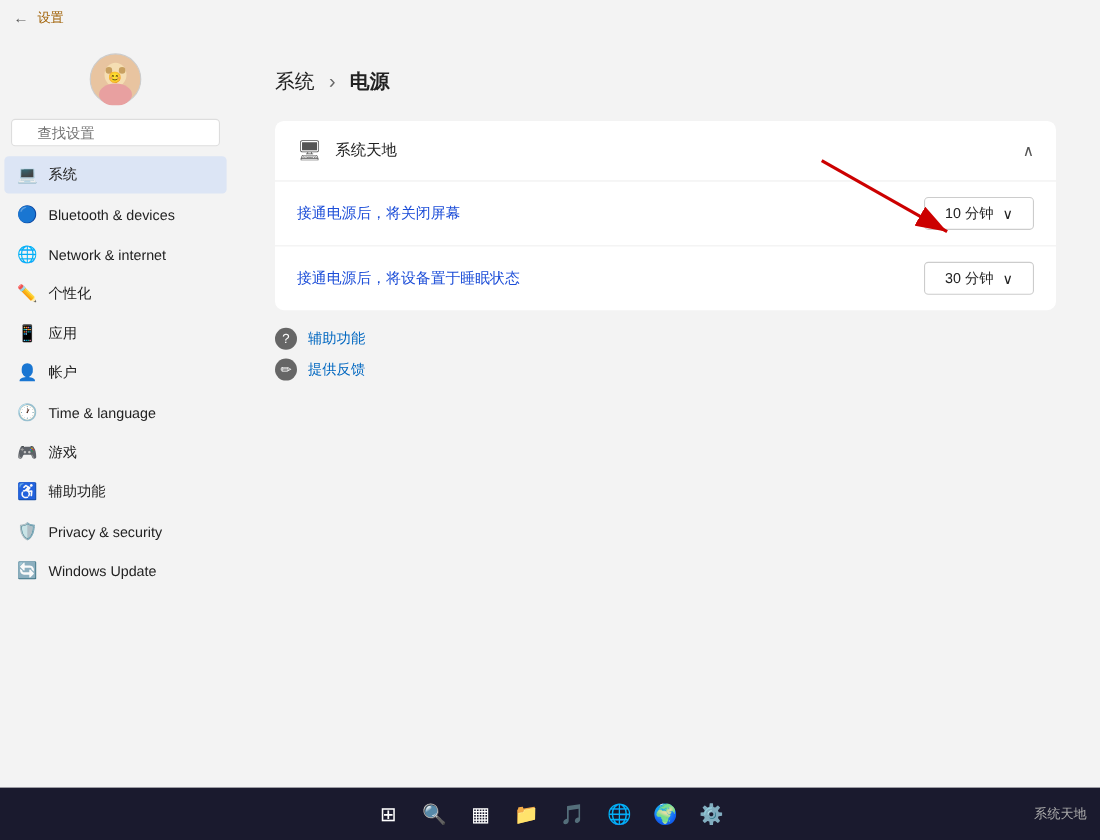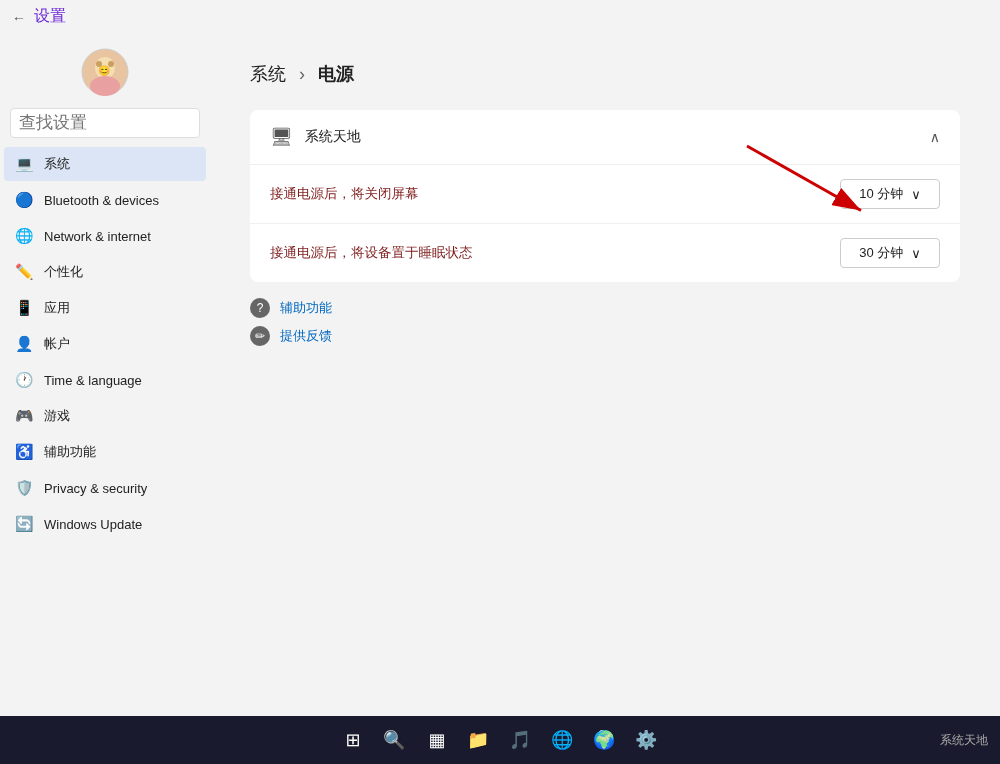--- a/index.html
+++ b/index.html
@@ -23,22 +23,22 @@
       gap: 8px;
       font-size: 12px;
       color: #333;
     }
     .titlebar-back {
       font-size: 14px;
       cursor: pointer;
       color: #555;
     }
     .titlebar-title {
-      font-size: 16px;
-      color: #6d28d9;
+      font-size: 12px;
+      color: #a16207;
     }
 
     
     .sidebar {
       width: 210px;
       background: #f3f3f3;
       display: flex;
       flex-direction: column;
       padding: 8px 0;
       flex-shrink: 0;
@@ -57,24 +57,25 @@
       align-items: center;
       background: white;
       border: 1px solid #ddd;
       border-radius: 4px;
       padding: 4px 8px;
       gap: 6px;
     }
     .search-input {
       border: none;
       outline: none;
-      font-size: 17px;
+      font-size: 13px;
       background: transparent;
       flex: 1;
       color: #333;
+      margin-left: 15px;
     }
     .search-icon-svg {
       color: #666;
       font-size: 13px;
     }
 
     .sidebar-item {
       display: flex;
       align-items: center;
       padding: 8px 12px;
@@ -159,21 +160,21 @@
       align-items: center;
       padding: 14px 20px;
       border-bottom: 1px solid #f0f0f0;
       justify-content: space-between;
     }
     .card-row:last-child {
       border-bottom: none;
     }
     .card-row-label {
       font-size: 13.5px;
-      color: #7f1d1d;
+      color: #1d4ed8;
     }
     .card-row-value {
       display: flex;
       align-items: center;
       gap: 8px;
     }
     .dropdown-btn {
       display: flex;
       align-items: center;
       gap: 8px;

